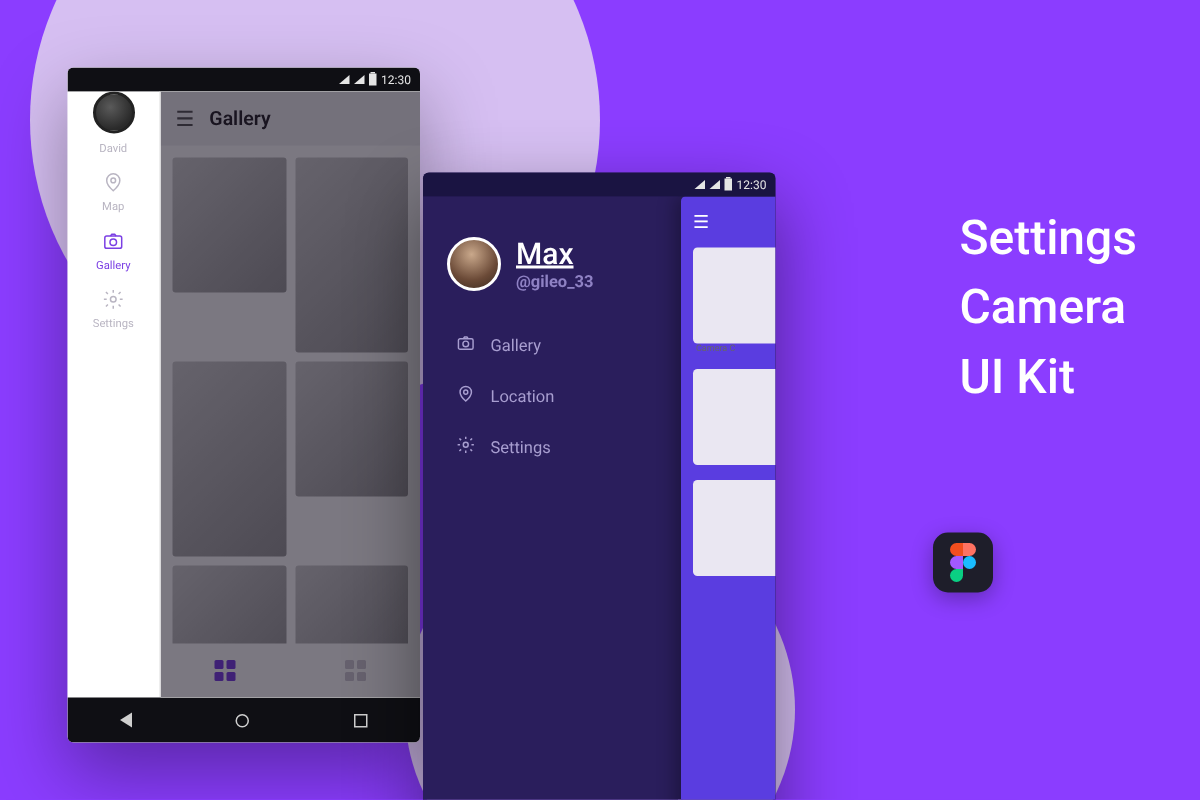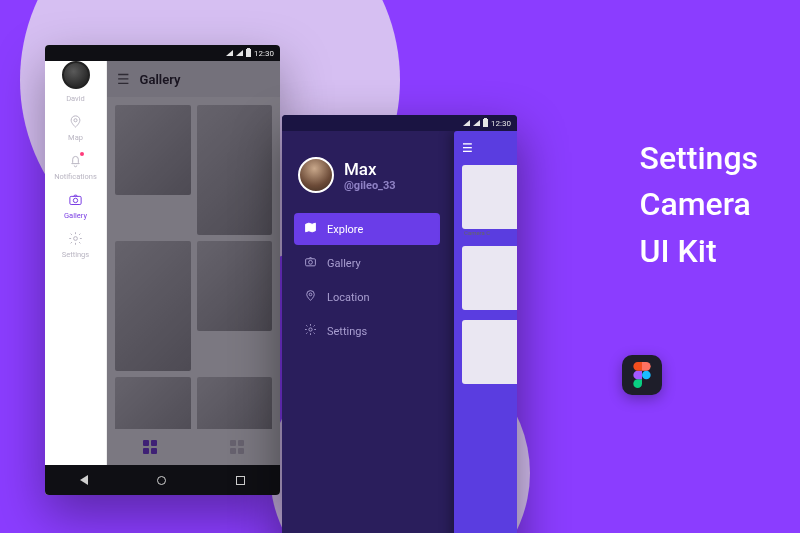--- a/index.html
+++ b/index.html
@@ -33,21 +33,21 @@
   .p1-bottom .g-icon.off span { background: #d0cdd6; }
   .p1-navbar { height: 30px; background: #0f0f14; display: flex; align-items: center; justify-content: space-around; color: #cfcfcf; }
 
   
   .phone2 { position: absolute; left: 282px; top: 115px; width: 235px; height: 450px; background: #2a1e5c; border-radius: 4px; box-shadow: 0 20px 50px rgba(0,0,0,.45); display: flex; flex-direction: column; overflow: hidden; }
   .p2-status { height: 16px; background: #1a1442; display: flex; align-items: center; justify-content: flex-end; gap: 3px; padding: 0 6px; color: #e5e5e5; font-size: 8px; }
   .p2-body { flex: 1; position: relative; overflow: hidden; }
   .p2-drawer { position: absolute; left: 0; top: 0; bottom: 0; width: 170px; background: #2a1e5c; padding: 26px 0 0 0; }
   .p2-profile { display: flex; align-items: center; gap: 10px; padding: 0 16px 20px; }
   .p2-avatar { width: 36px; height: 36px; border-radius: 50%; background: radial-gradient(circle at 45% 30%, #c9a88b 0%, #6b4a37 60%, #3a2a1e 100%); border: 2px solid #fff; }
-  .p2-name { color: #fff; font-size: 17px; font-weight: 500; }
+  .p2-name { color: #fff; font-size: 20px; font-weight: 500; text-decoration: underline; }
   .p2-handle { color: #8f82c4; font-size: 11px; font-weight: bold; }
   .p2-menu { display: flex; flex-direction: column; gap: 2px; padding: 0 12px; }
   .p2-mitem { display: flex; align-items: center; gap: 10px; padding: 8px 10px; border-radius: 4px; color: #a89ed0; font-size: 11px; cursor: pointer; }
   .p2-mitem.active { background: #6a3de8; color: #fff; }
   .p2-mitem svg { width: 13px; height: 13px; stroke: currentColor; fill: none; stroke-width: 1.8; }
   .p2-mitem.active svg { stroke: #fff; fill: #fff; }
   .p2-peek { position: absolute; right: -2px; top: 0; bottom: 0; width: 65px; background: #5a3de0; border-radius: 3px 0 0 3px; box-shadow: -4px 0 12px rgba(0,0,0,.3); padding: 10px 0 0 8px; display: flex; flex-direction: column; gap: 10px; }
   .p2-peek .bars { color: #fff; font-size: 12px; }
   .p2-peek .card { background: #eae7f2; height: 64px; border-radius: 3px; margin-right: -2px; }
   .p2-peek .label { font-size: 6px; color: #666; padding-left: 2px; }
@@ -92,27 +92,20 @@
       <div class="p1-item">
         <span>David</span>
       </div>
       <div class="p1-item">
         <span><svg viewBox="0 0 24 24">
               <path d="M12 21s-7-6.2-7-11a7 7 0 1 1 14 0c0 4.8-7 11-7 11z"></path>
               <circle cx="12" cy="10" r="2.5"></circle>
             </svg></span>
         <span>Map</span>
       </div>
-      <div class="p1-item">
-        <span class="icon-wrap"><svg viewBox="0 0 24 24">
-              <path d="M6 17h12l-1.5-2V10a4.5 4.5 0 0 0-9 0v5L6 17z"></path>
-              <path d="M10 20a2 2 0 0 0 4 0"></path>
-            </svg><span class="dot-badge"></span></span>
-        <span>Notifications</span>
-      </div>
       <div class="p1-item active">
         <span><svg viewBox="0 0 24 24">
               <rect x="3" y="7" width="18" height="13" rx="2"></rect>
               <circle cx="12" cy="13.5" r="3.5"></circle>
               <path d="M9 7l1.5-2h3L15 7"></path>
             </svg></span>
         <span>Gallery</span>
       </div>
       <div class="p1-item">
         <span><svg viewBox="0 0 24 24">
@@ -172,26 +165,20 @@
   <div class="p2-body">
     <div class="p2-drawer">
       <div class="p2-profile">
         <div class="p2-avatar"></div>
         <div>
           <div class="p2-name">Max</div>
           <div class="p2-handle">@gileo_33</div>
         </div>
       </div>
       <div class="p2-menu">
-        <div class="p2-mitem active">
-          <span><svg viewBox="0 0 24 24">
-                <path d="M3 6l6-2 6 2 6-2v14l-6 2-6-2-6 2V6zM9 4v14M15 6v14"></path>
-              </svg></span>
-          <span>Explore</span>
-        </div>
         <div class="p2-mitem">
           <span><svg viewBox="0 0 24 24">
                 <rect x="3" y="7" width="18" height="13" rx="2"></rect>
                 <circle cx="12" cy="13.5" r="3.5"></circle>
                 <path d="M9 7l1.5-2h3L15 7"></path>
               </svg></span>
           <span>Gallery</span>
         </div>
         <div class="p2-mitem">
           <span><svg viewBox="0 0 24 24">

